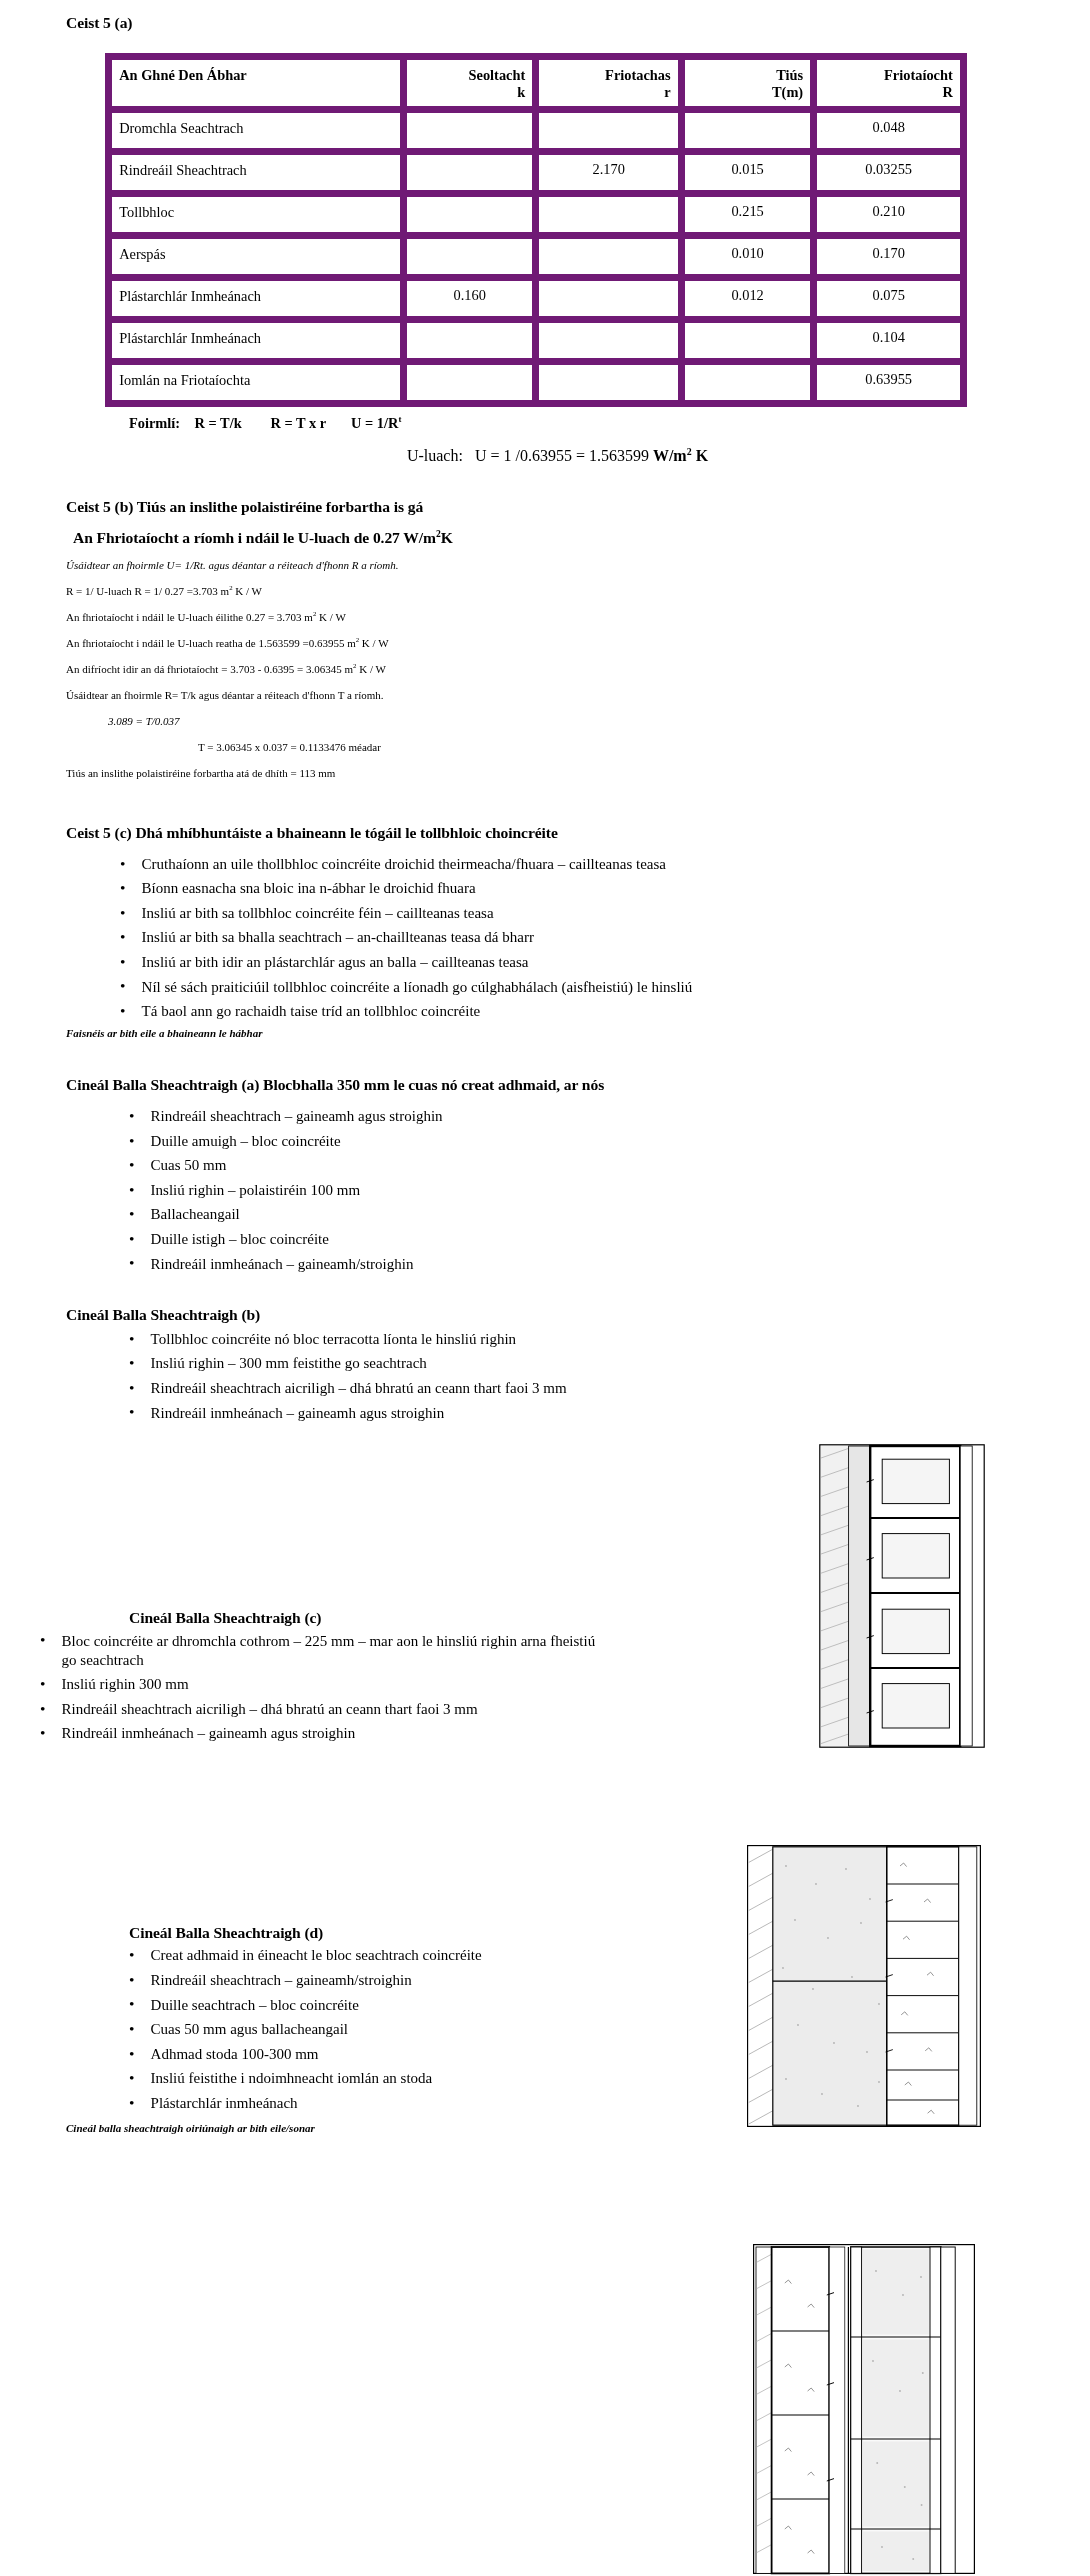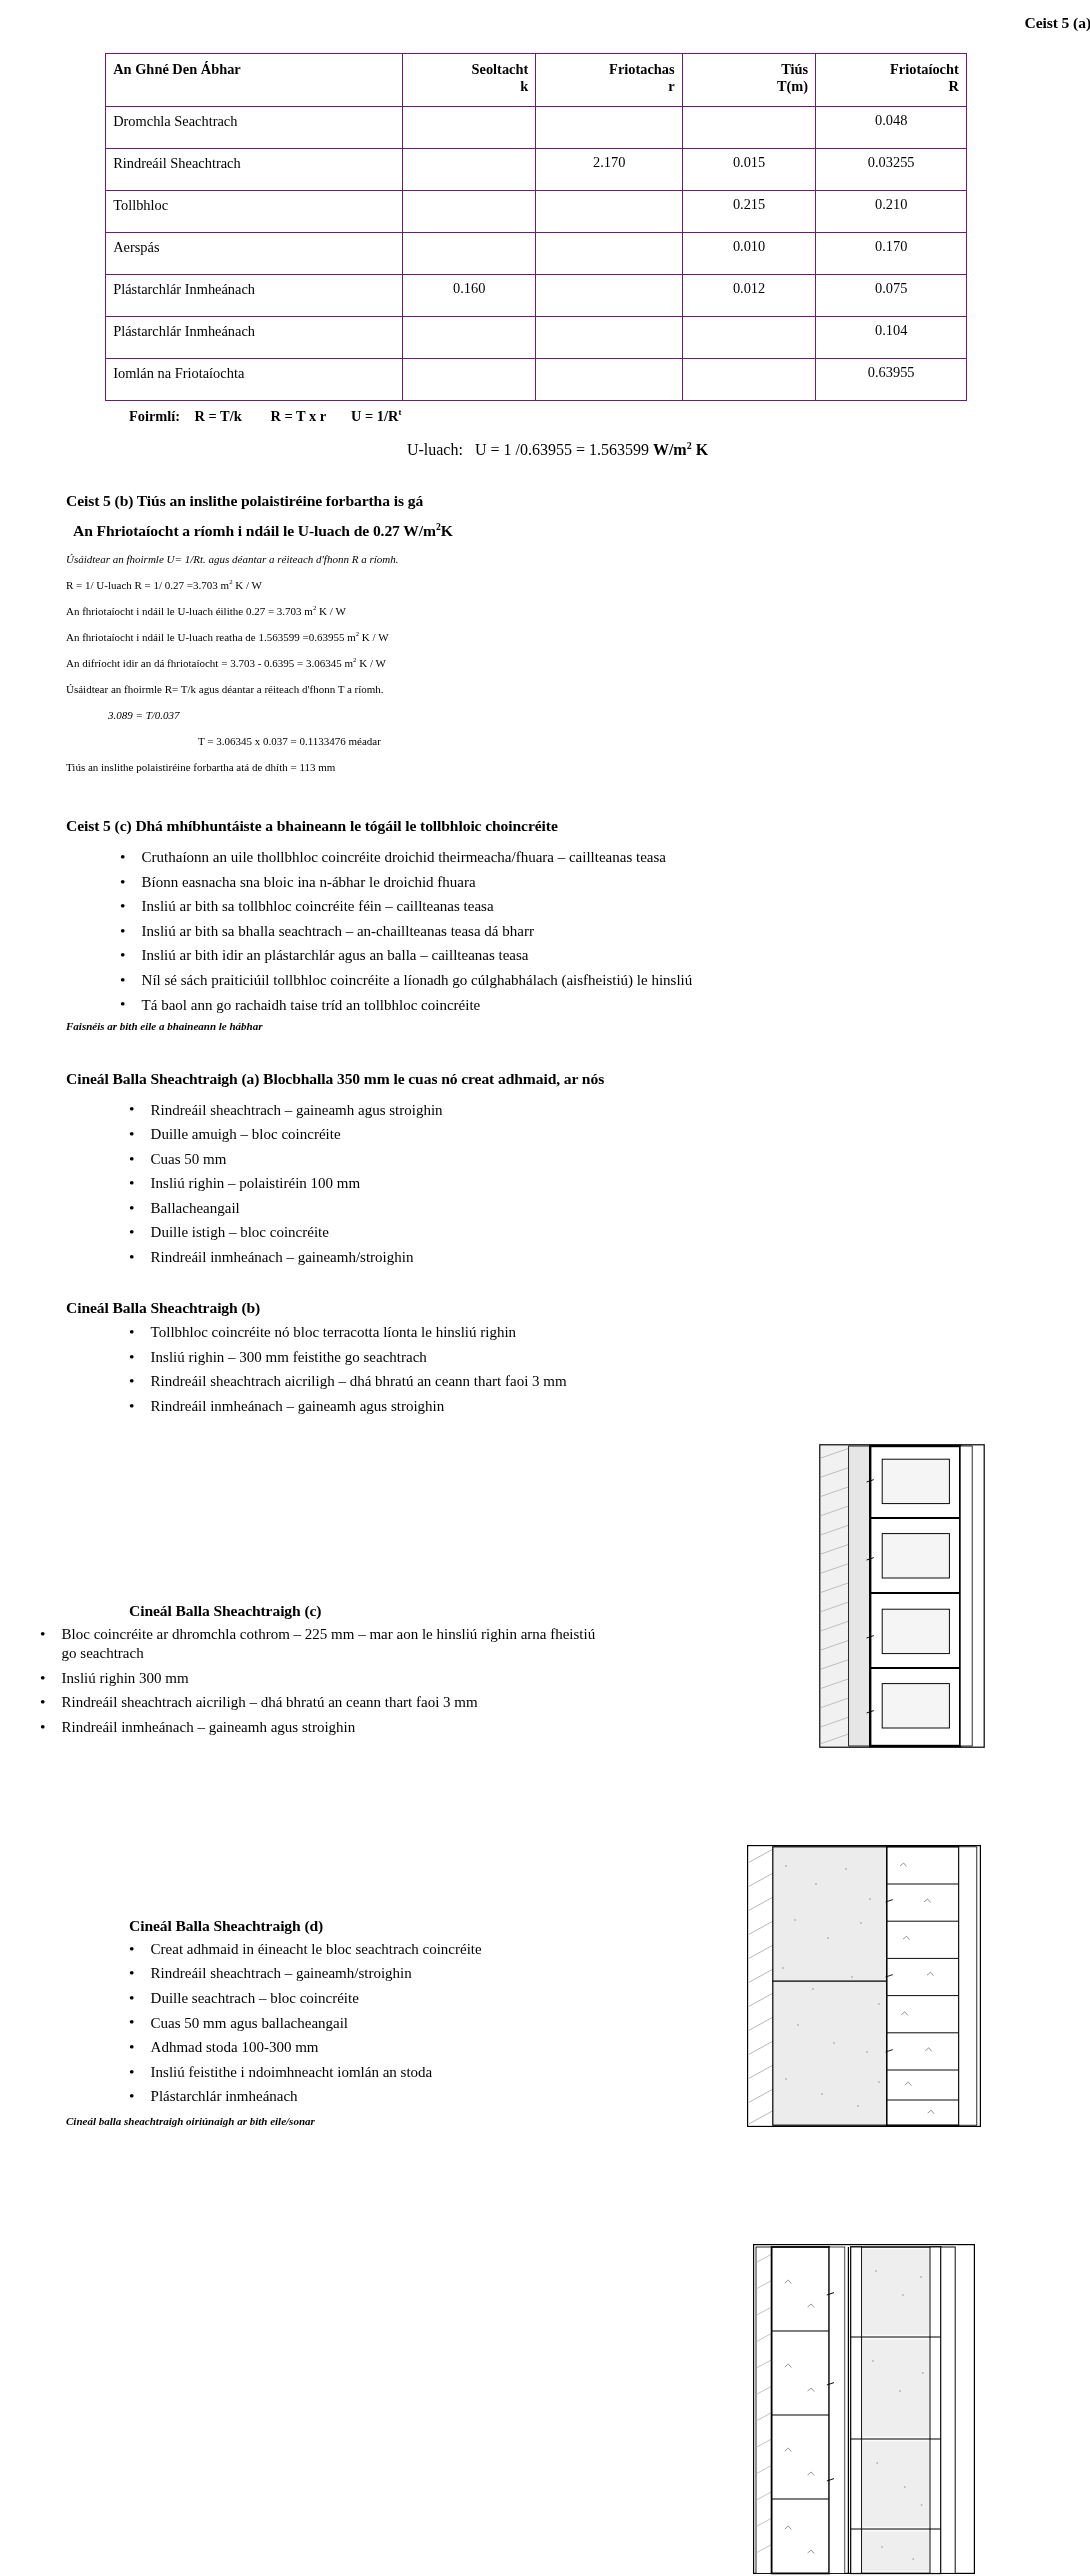--- a/index.html
+++ b/index.html
@@ -29,30 +29,30 @@
     font-size: 11px;
     line-height: 1.22;
   }
   .ital { font-style: italic; }
   .bold { font-weight: bold; }
   .bi { font-weight: bold; font-style: italic; }
 
   sup { font-size: 0.62em; vertical-align: super; line-height: 0; }
 
   
-  .sec-a-title { margin: 0 0 20.4px 66px; text-align: right; }
+  .sec-a-title { margin: 0 0 20.4px 66px; }
 
   .u-table {
     border-collapse: collapse;
     margin-left: 105px;
     width: 862px;
     table-layout: fixed;
   }
   .u-table td, .u-table th {
-    border: 1px solid #701a75;
+    border: 7px solid #701a75;
     padding: 5.4px 7.2px 5.4px 7.2px;
     font-size: 14.4px;
     vertical-align: top;
     margin-top: 28px;
   }
   .u-table thead th {
     font-weight: bold;
     text-align: right;
     height: 53px;
     vertical-align: top;

